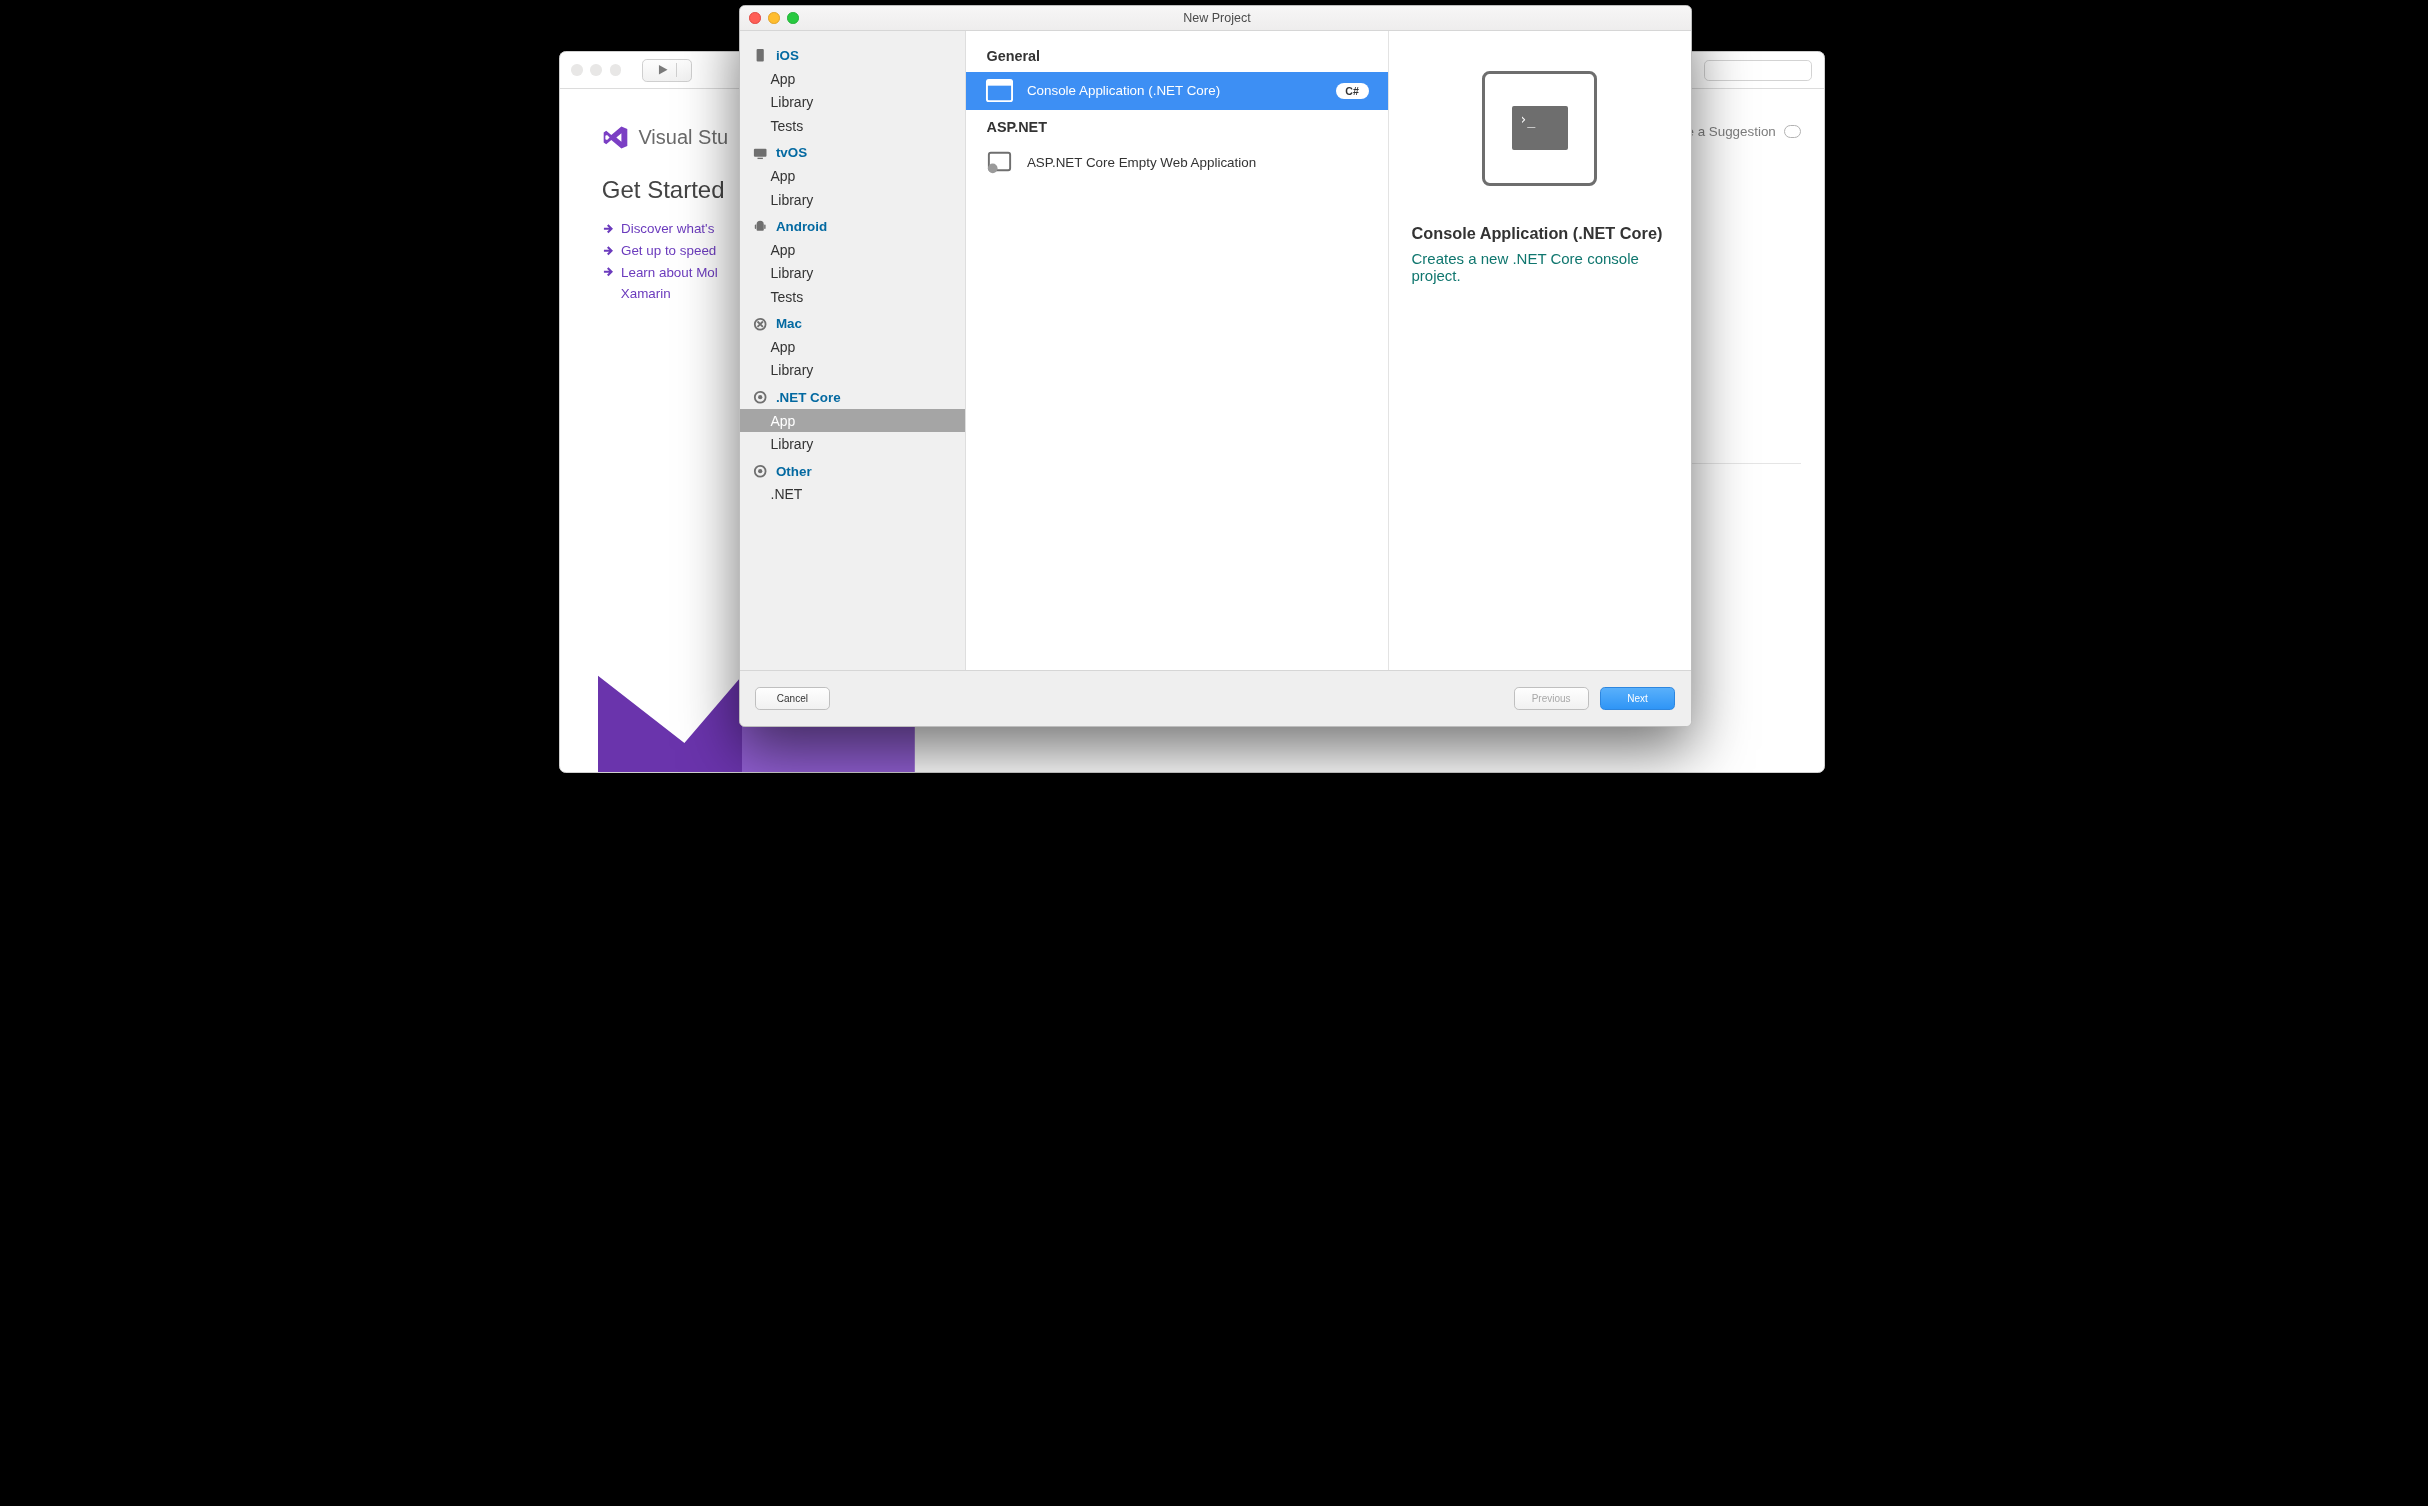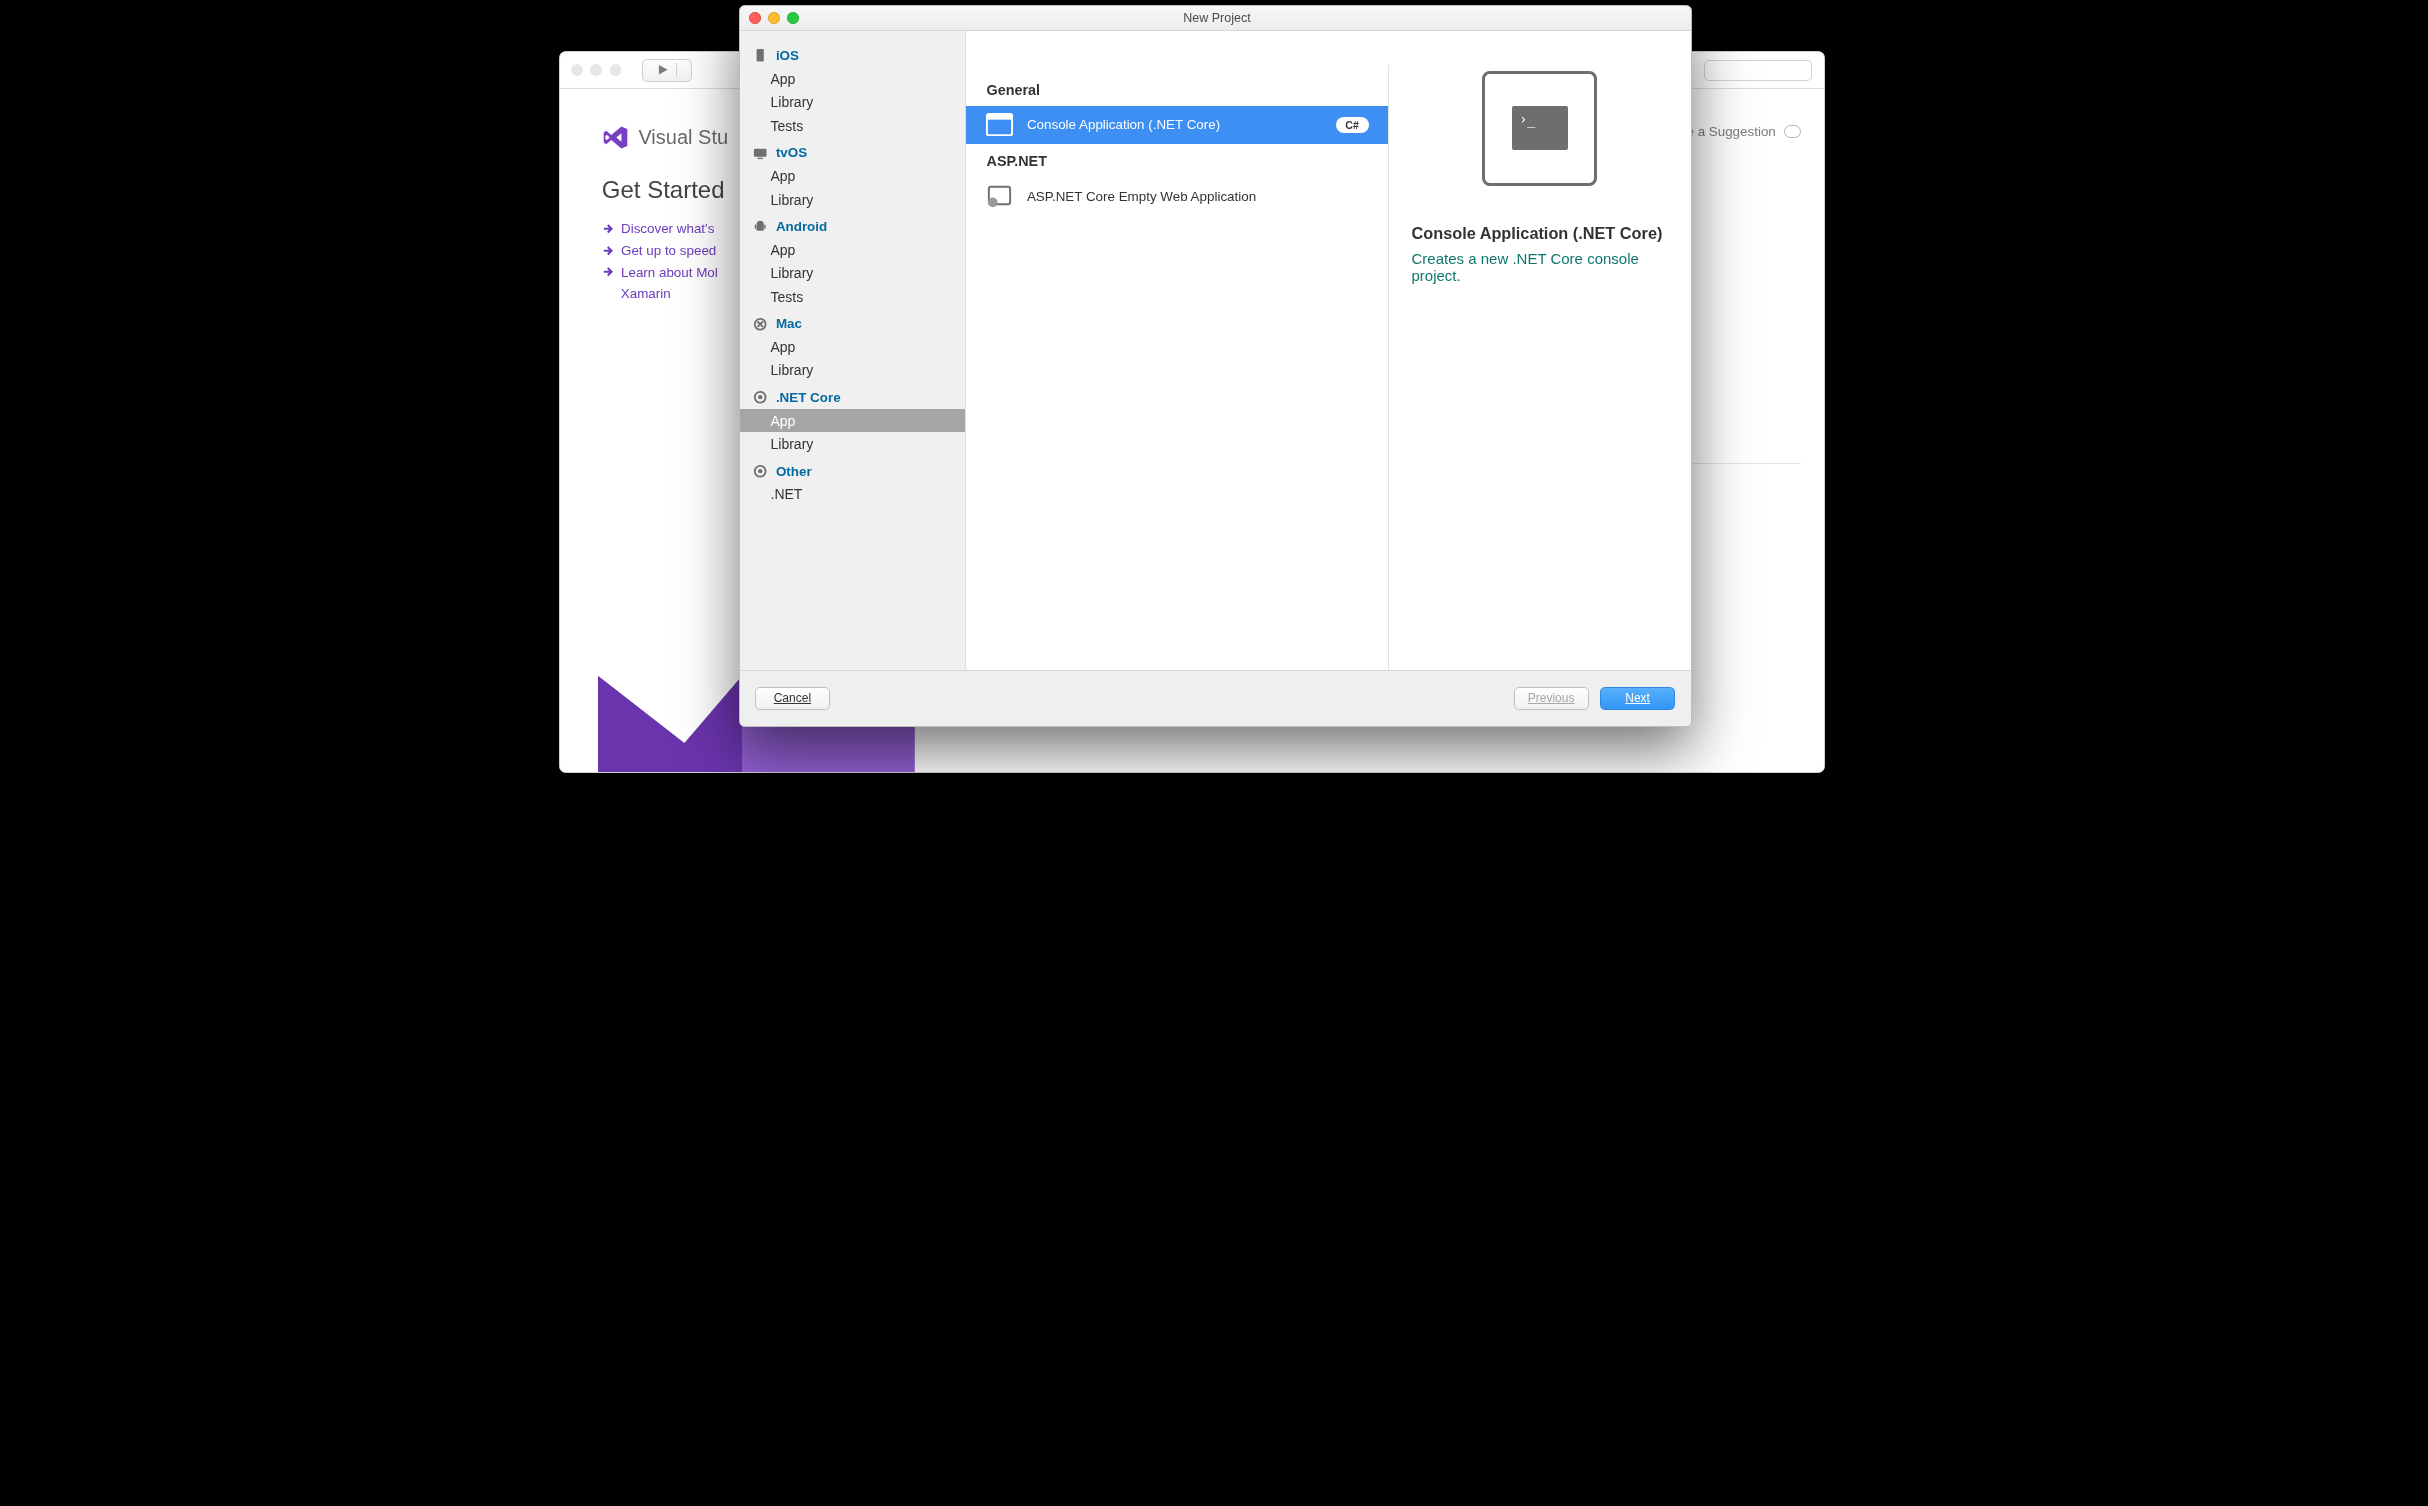--- a/index.html
+++ b/index.html
@@ -49,39 +49,39 @@
 
 .sb { width: 226px; background: #f0f0f0; border-right: 1px solid #dedede; overflow: auto; padding-top: 9.6px; }
 .sb-group { padding: 7.7px 13.4px 3.8px 13.4px; font-weight: 600; color: #0369a1; display: flex; align-items: center; }
 .sb-group .gic { width: 14.4px; height: 14.4px; margin-right: 8.6px; display: inline-flex; align-items: center; justify-content: center; }
 .sb-item { padding: 3.8px 13.4px 3.8px 31px; color: #333; font-size: 14px; cursor: default; }
 .sb-item.selected { background: #a5a5a5; color: #fff; }
 
 .gic svg { width: 14.4px; height: 14.4px; fill: #6f6f6f; }
 
 
-.mid { width: 423px; border-right: 1px solid #e3e3e3; background: #fff; padding-top: 7.7px; margin-top: 34px; }
+.mid { width: 423px; border-right: 1px solid #e3e3e3; background: #fff; padding-top: 7.7px; }
 .mid-sec { font-weight: 700; font-size: 14.4px; color: #333; padding: 9.6px 21px 7.7px 21px; }
 .tmpl { display: flex; align-items: center; padding: 7.7px 19px; height: 38px; }
 .tmpl .tic { width: 29px; height: 29px; margin-right: 13.4px; display: inline-flex; align-items: center; justify-content: center; }
 .tmpl .tlabel { font-size: 13.4px; color: #333; }
 .tmpl.selected { background: #3d8ff4; color: #fff; }
 .tmpl.selected .tlabel { color: #fff; }
 .lang-badge { margin-left: auto; background: #fff; color: #333; border-radius: 10.6px; padding: 1.9px 9.6px; font-size: 10.6px; font-weight: 600; }
 
 
 .det { flex: 1; padding: 40px 23px 0 23px; display: flex; flex-direction: column; align-items: center; }
 .det-icobox { width: 115px; height: 115px; border: 3.8px solid #6e6e6e; border-radius: 7.7px; display: flex; align-items: center; justify-content: center; margin-bottom: 38px; }
 .det-term { width: 56px; height: 44px; background: #6e6e6e; border-radius: 1.9px; padding: 5.8px 7.7px; color: #fff; font-family: monospace; font-size: 13.4px; }
 .det-title { font-size: 16.3px; font-weight: 700; color: #333; align-self: flex-start; margin: 0 0 7.7px 0; }
 .det-desc { font-size: 15px; color: #0f766e; align-self: flex-start; }
 
 
 .dlg-footer { height: 56px; border-top: 1px solid #d6d6d6; background: #efefef; display: flex; align-items: center; padding: 0 15.4px; }
-.btn { height: 23px; min-width: 75px; border: 1px solid #bfbfbf; border-radius: 4.8px; background: linear-gradient(#fefefe,#f1f1f1); font-size: 12px; color: #333; padding: 0 11.5px; display: inline-flex; align-items: center; justify-content: center; cursor: default; text-decoration: underline; }
+.btn { height: 23px; min-width: 75px; border: 1px solid #bfbfbf; border-radius: 4.8px; background: linear-gradient(#fefefe,#f1f1f1); font-size: 10px; color: #333; padding: 0 11.5px; display: inline-flex; align-items: center; justify-content: center; cursor: default; }
 .btn.disabled { color: #a8a8a8; }
 .btn.primary { background: linear-gradient(#59b0fb,#2f95f6); border-color: #2d86df; color: #fff; }
 .foot-spacer { flex: 1; }
 .btn + .btn { margin-left: 11.5px; }
 </style>
 </head>
 <body>
 <div class="stage">
 
 <div class="bgwin">

